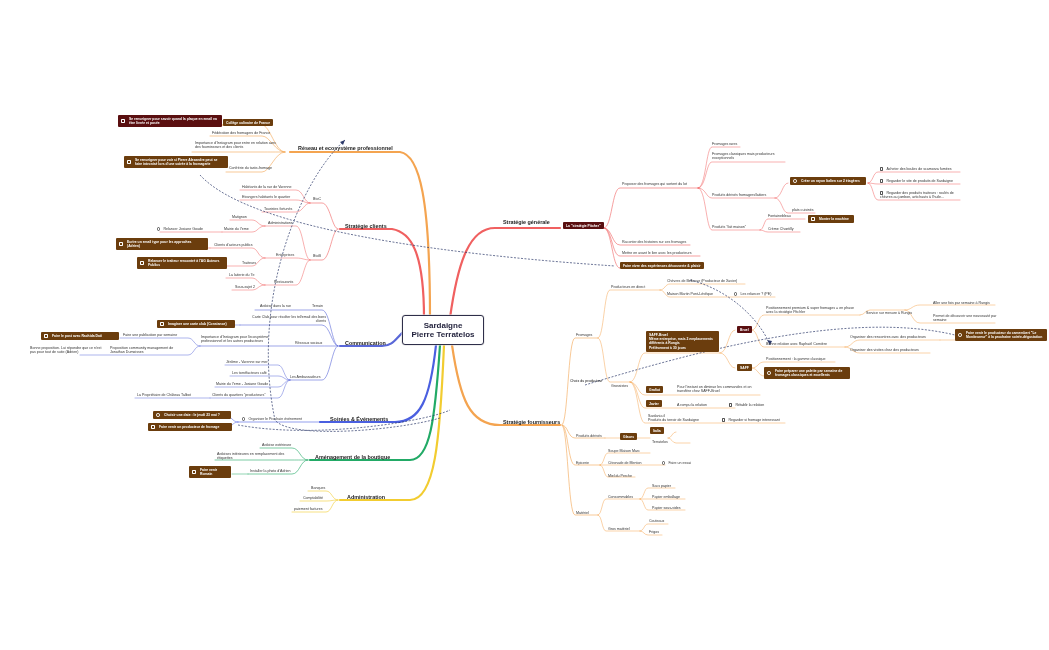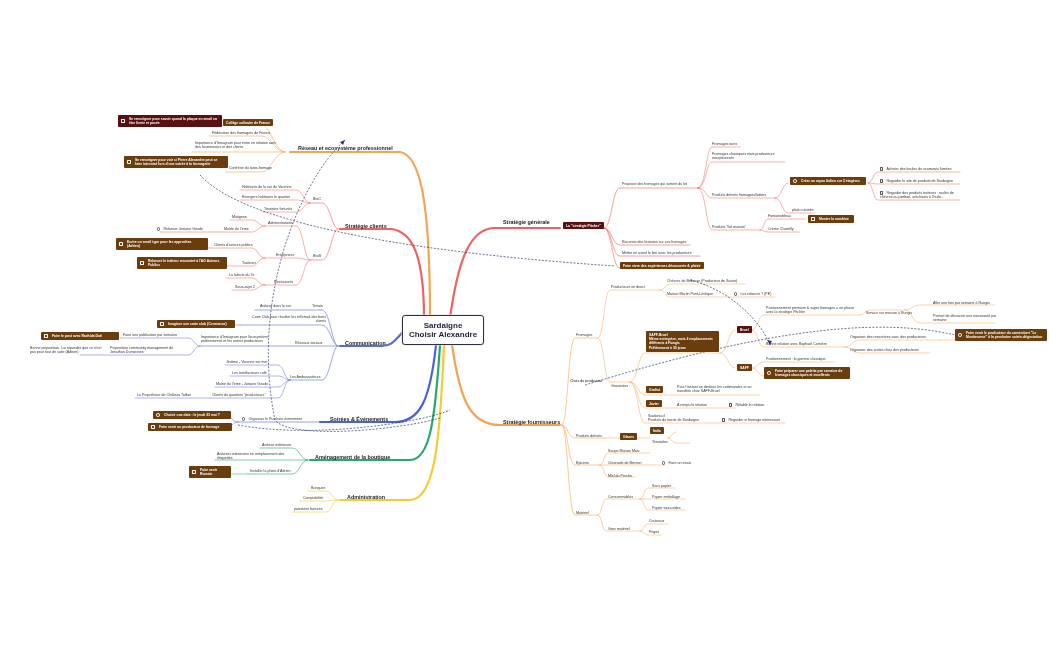--- a/index.html
+++ b/index.html
@@ -145,21 +145,21 @@
     <path d="M690 280 C 730 290, 760 320, 770 345"></path>
   </g>
   <g fill="#2c3a6a">
     <polygon points="345,140 340,142 343,145"></polygon>
     <polygon points="770,345 767,340 772,341"></polygon>
   </g>
 </svg>
 
 <div class="root">
   <div>Sardaigne</div>
-  <div>Choisir Alexandre</div>
+  <div>Pierre Terratelos</div>
 </div>
 
 <div class="branch" style="left:298px;top:145px;">Réseau et ecosystème professionnel</div>
 <div class="tag" style="left:223px;top:119px;">Collège culinaire de France</div>
 <div class="lbl" style="left:212px;top:131px;">Fédération des fromagers de France</div>
 <div class="lbl wrap" style="left:195px;top:141px;width:88px;">Importance d'Instagram pour entre en relation avec des fournisseurs et des clients</div>
 <div class="lbl" style="left:229px;top:166px;">Confrérie du taste-fromage</div>
 <div class="task dark" style="left:118px;top:115px;width:104px;">
   <span class="chk"></span>
   <span>Se renseigner pour savoir quand la plaque en email va être livrée et posée</span>

